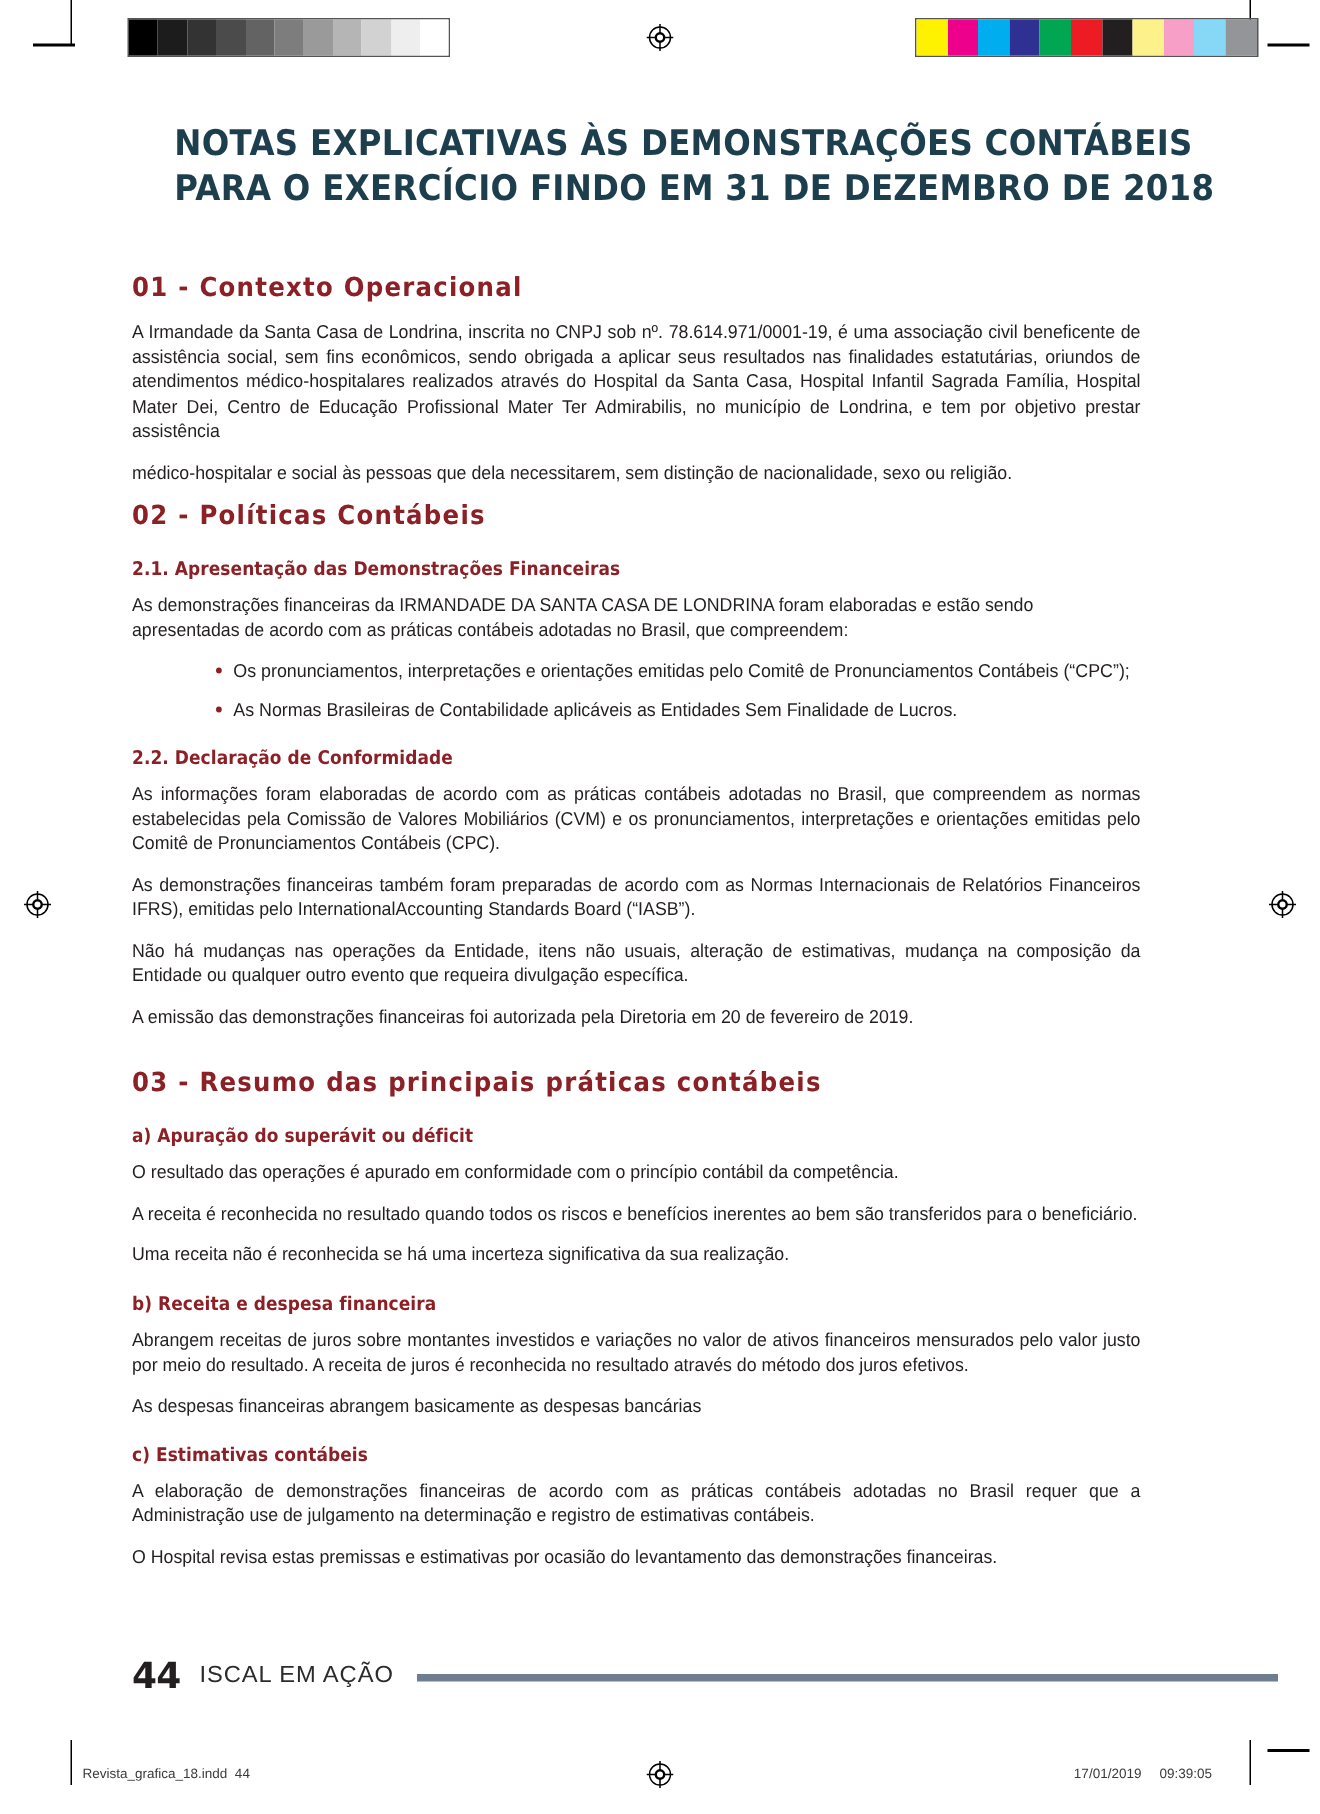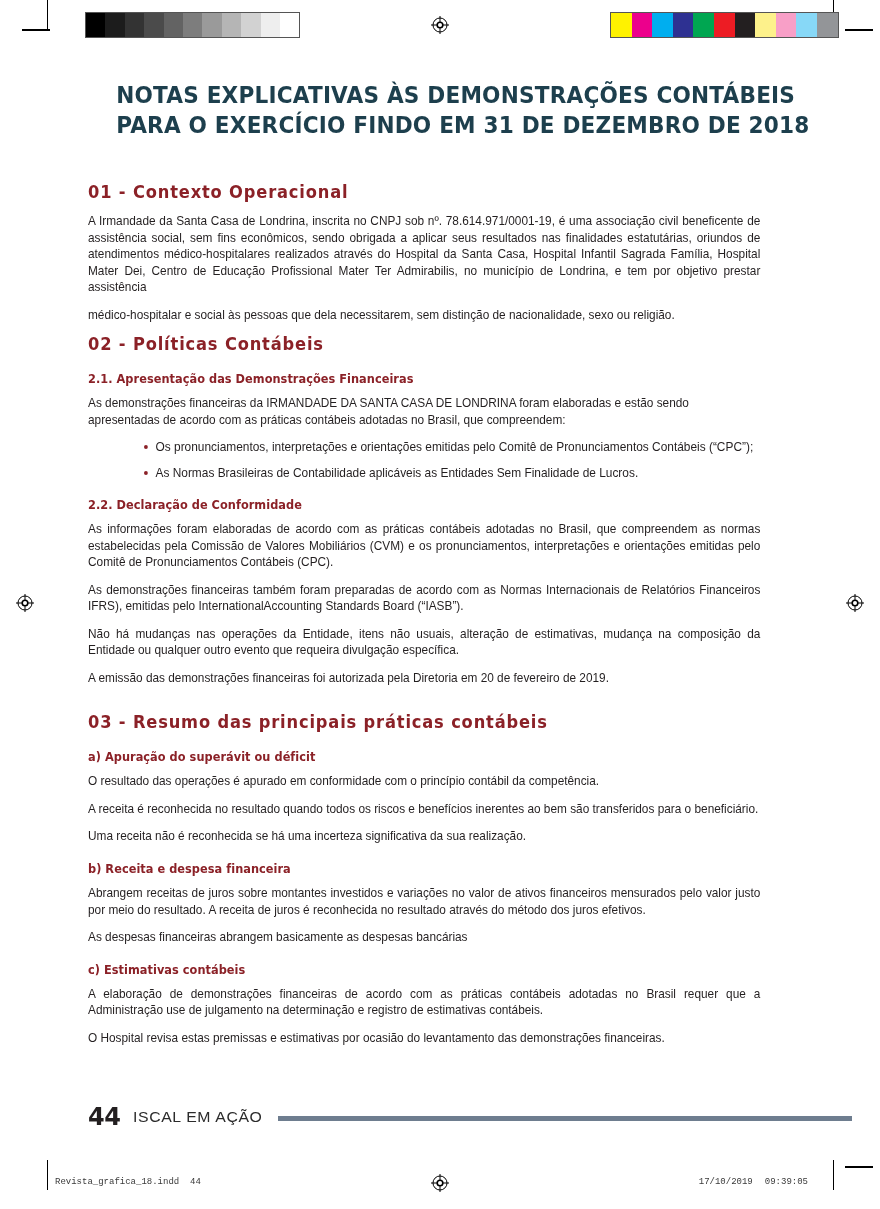--- a/index.html
+++ b/index.html
@@ -153,21 +153,21 @@
     height: 5px;
     background: #6e7d8f;
     margin-left: 18px;
     margin-top: 2px;
   }
 
   
   .slug {
     position: absolute;
     bottom: 22px;
-    font-family: Liberation Mono, monospace;
+    font-family: Liberation Sans, sans-serif;
     font-size: 9px;
     color: #3a3a3a;
     white-space: nowrap;
   }
   .slug-left { left: 55px; }
   .slug-right { right: 72px; }
   .slug-right .slug-time { margin-left: 12px; }
 </style>
 </head>
 <body>
@@ -302,14 +302,14 @@
 <div class="page-footer">
   <span class="folio">44</span>
   <span class="brand-logo">ISCAL EM AÇÃO</span>
   <span class="footer-rule"></span>
 </div>
 
 <div class="slug slug-left">
   <span>Revista_grafica_18.indd</span>&nbsp;&nbsp;<span>44</span>
 </div>
 <div class="slug slug-right">
-  <span>17/10/2019</span><span class="slug-time">09:39:05</span>
+  <span>17/01/2019</span><span class="slug-time">09:39:05</span>
 </div>
 
 </body></html>

